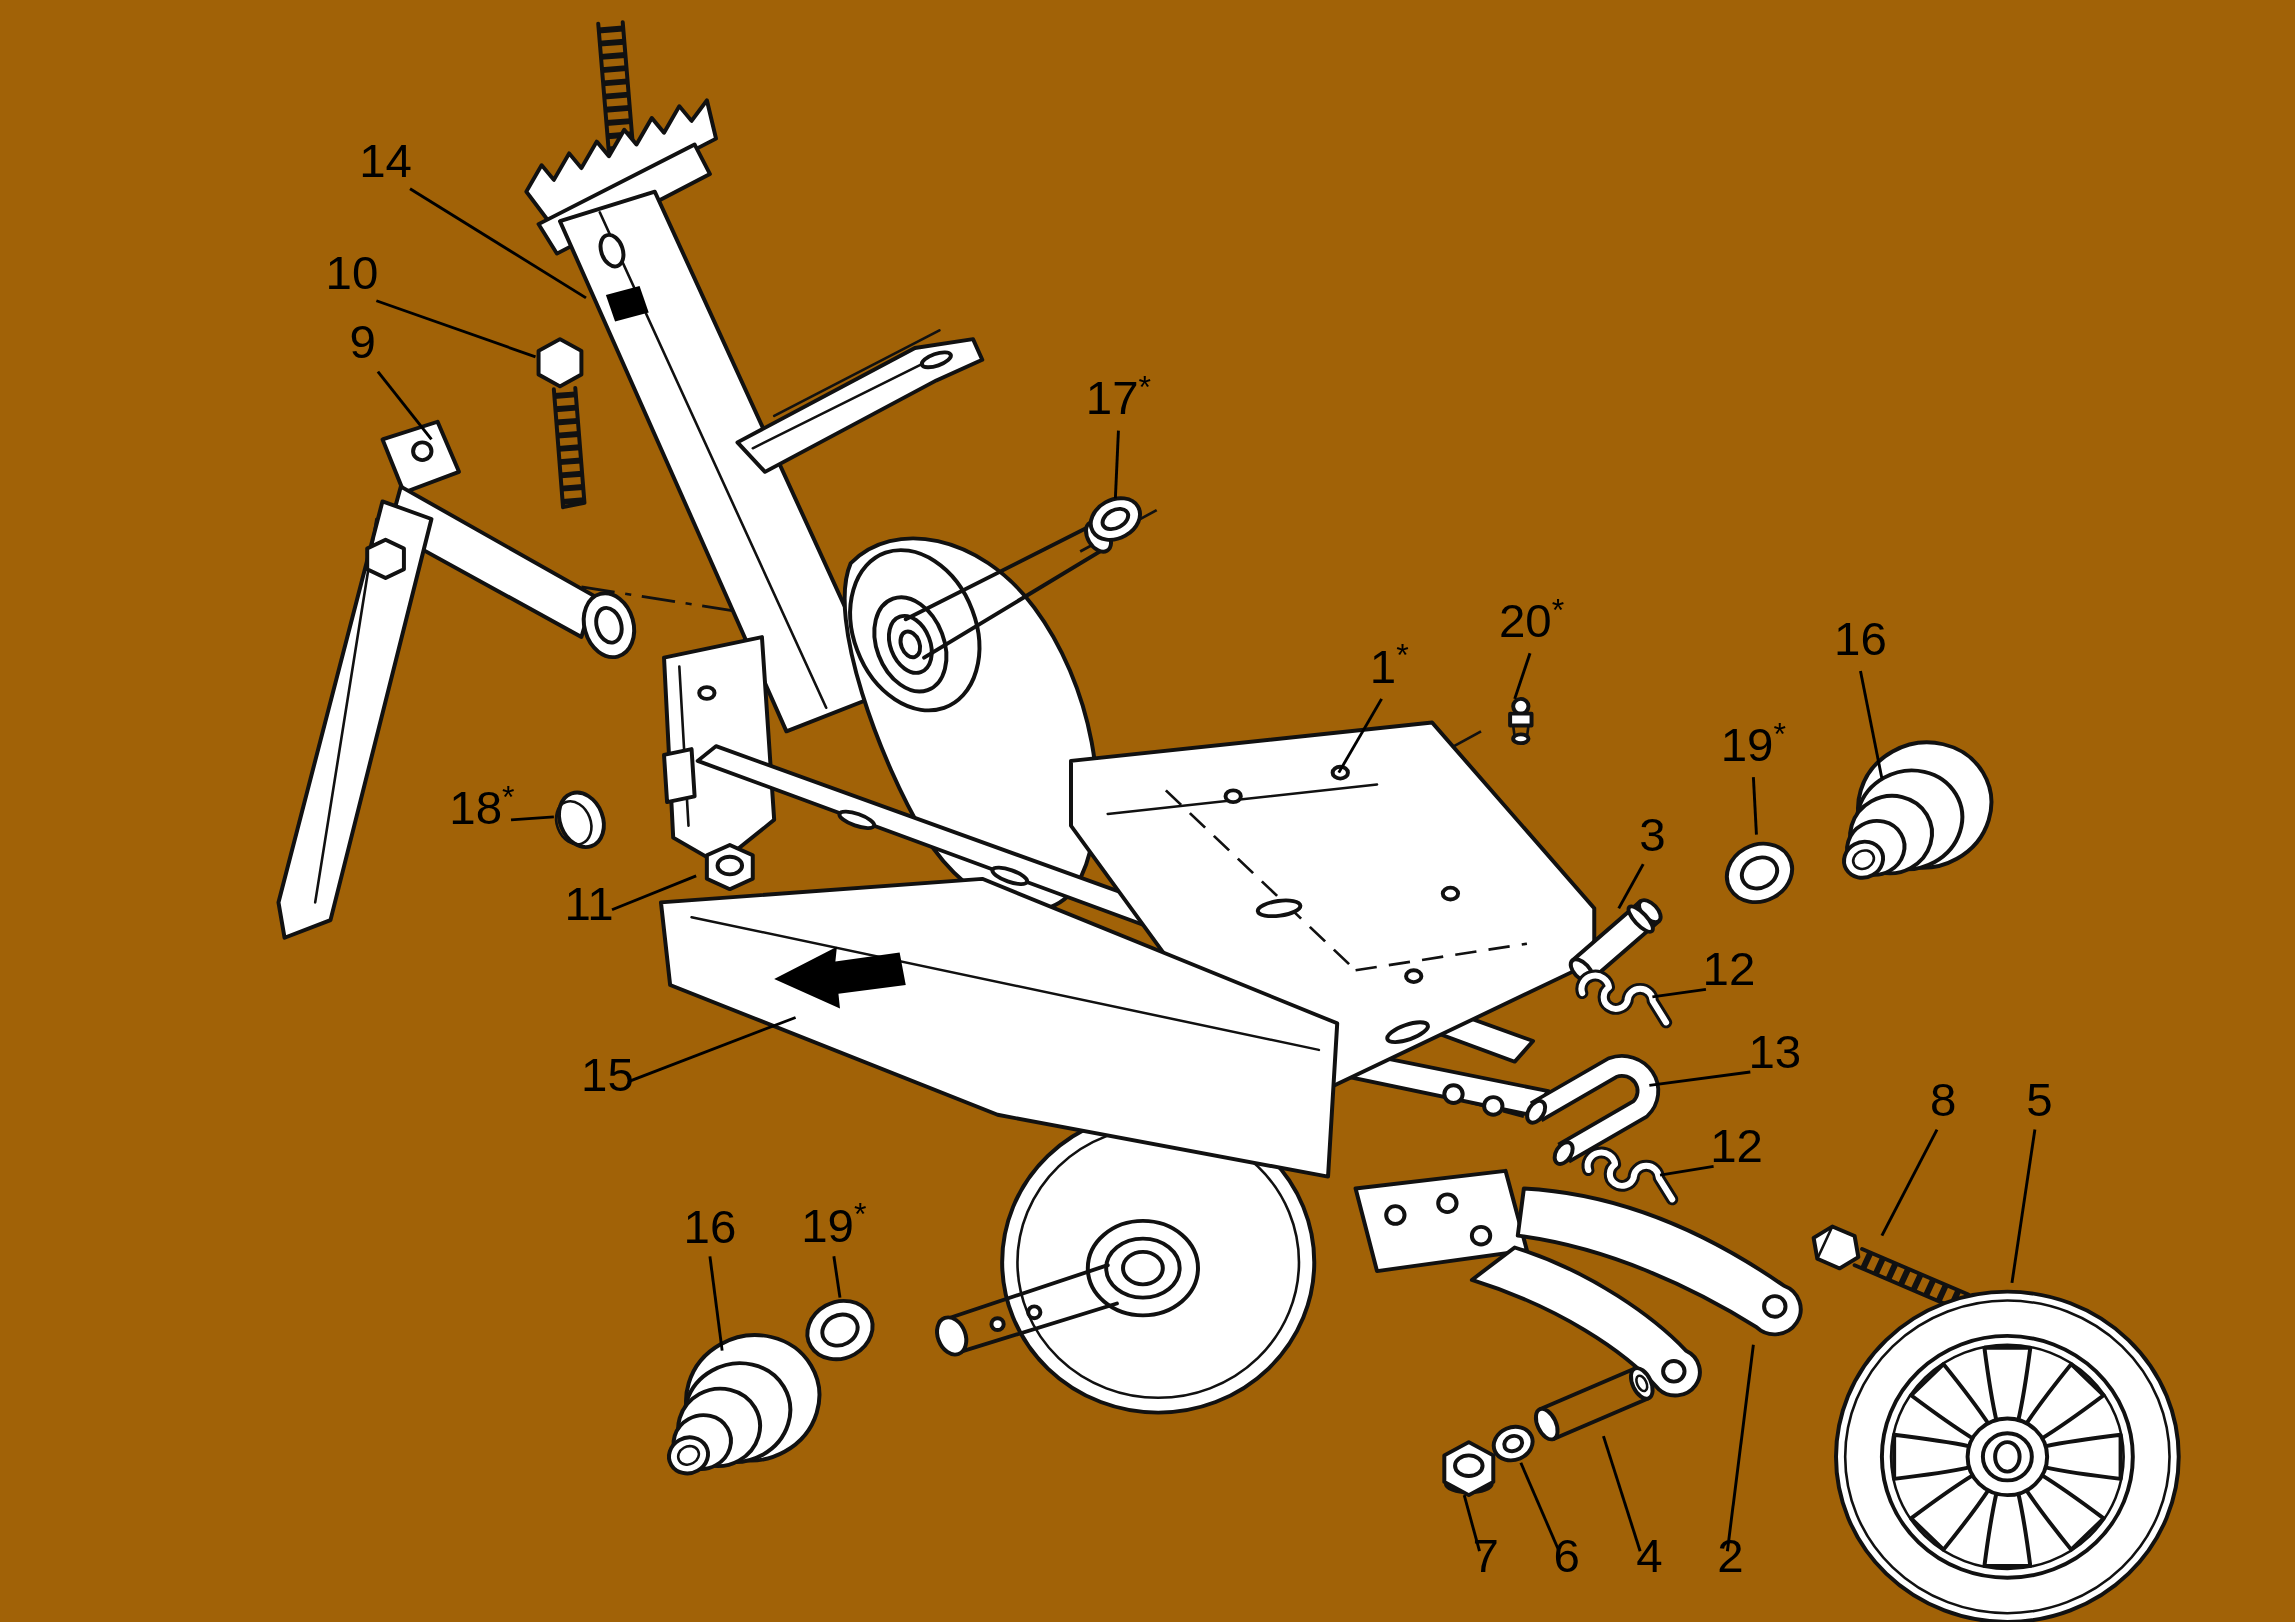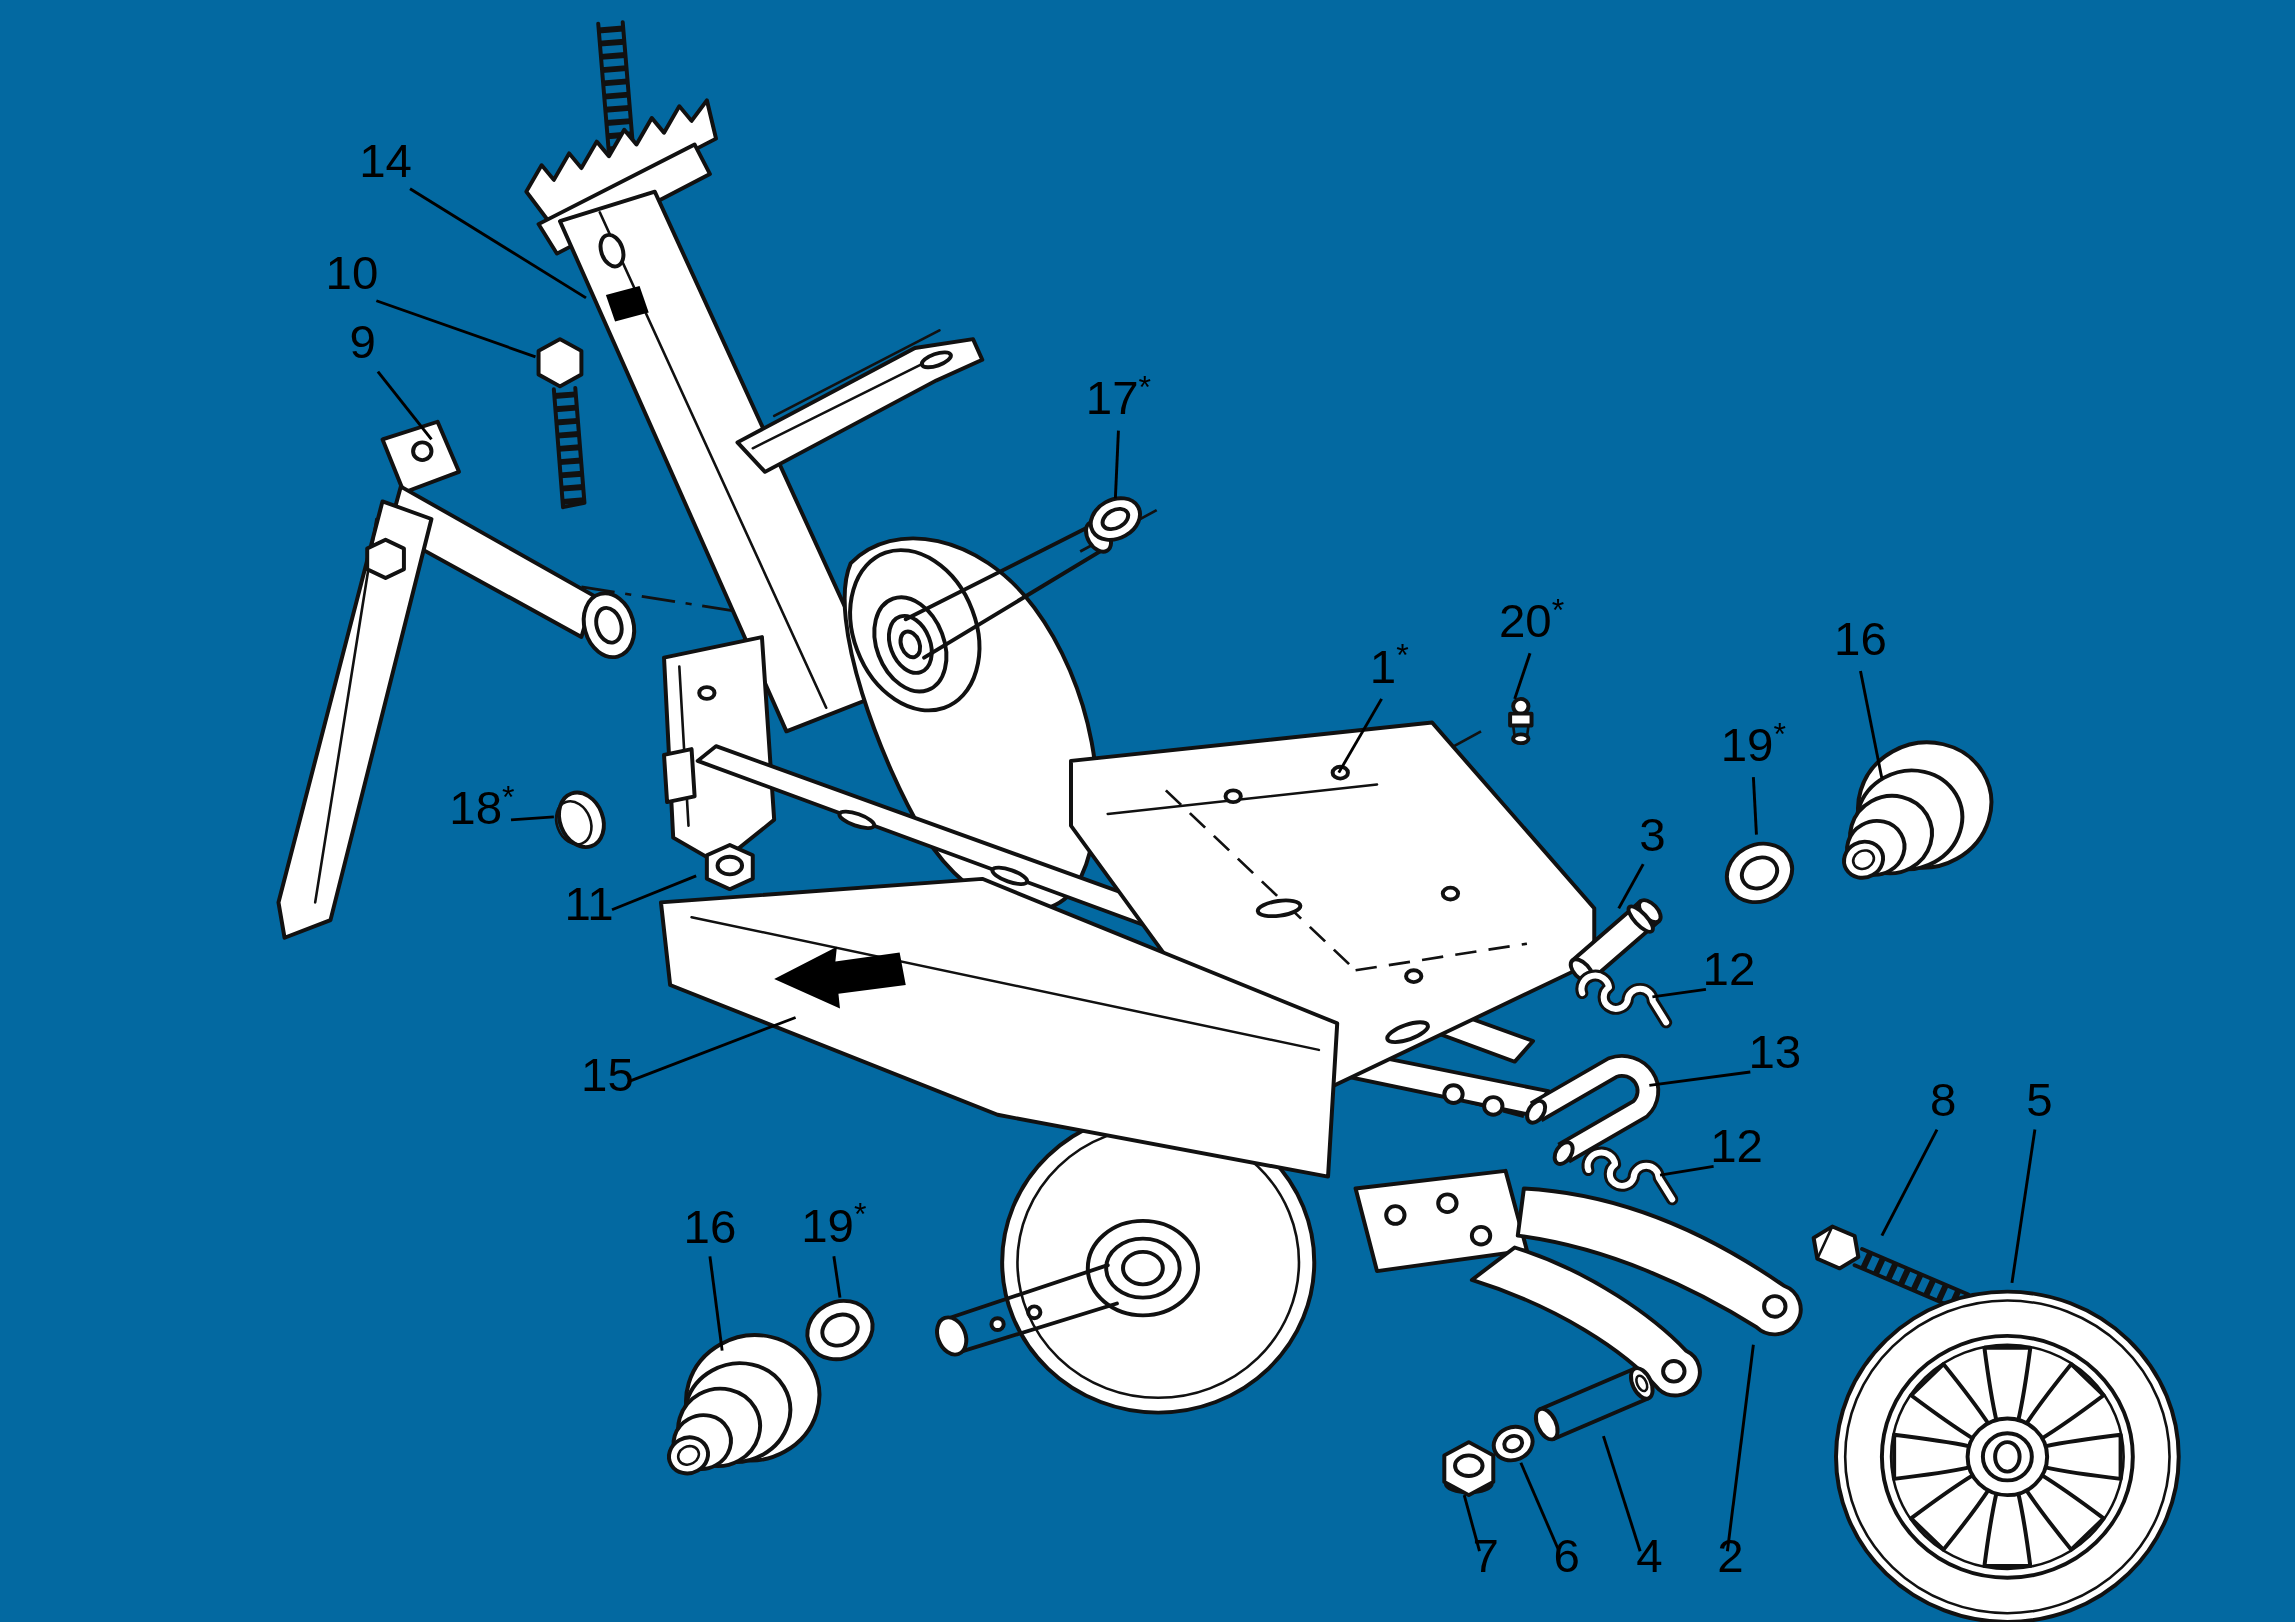--- a/index.html
+++ b/index.html
@@ -1,16 +1,16 @@
 <!DOCTYPE html>
 <html style="font-size:12.2px"><head>
 <meta charset="utf-8">
 <style>
   html,body{margin:0;padding:0;background:#ffffff;}
-  .stage{width:2295px;height:1622px;position:relative;background:#0369a1;overflow:hidden;
+  .stage{width:2295px;height:1622px;position:relative;background:#a16207;overflow:hidden;
          font-family:"Liberation Sans", sans-serif;}
   svg{display:block;}
   
   .ln{fill:none;stroke:#111111;stroke-width:2.6;stroke-linejoin:round;stroke-linecap:round;}
   .thin{fill:none;stroke:#111111;stroke-width:1.7;stroke-linejoin:round;stroke-linecap:round;}
   .fw{fill:#ffffff;stroke:#111111;stroke-width:2.6;stroke-linejoin:round;}
   .blk{fill:#000000;stroke:none;}
   .dash{fill:none;stroke:#111111;stroke-width:1.8;stroke-dasharray:14 8;}
   .dashdot{fill:none;stroke:#111111;stroke-width:1.8;stroke-dasharray:22 7 4 7;}
   .thread{fill:none;stroke:#111111;stroke-dasharray:4 5;}

